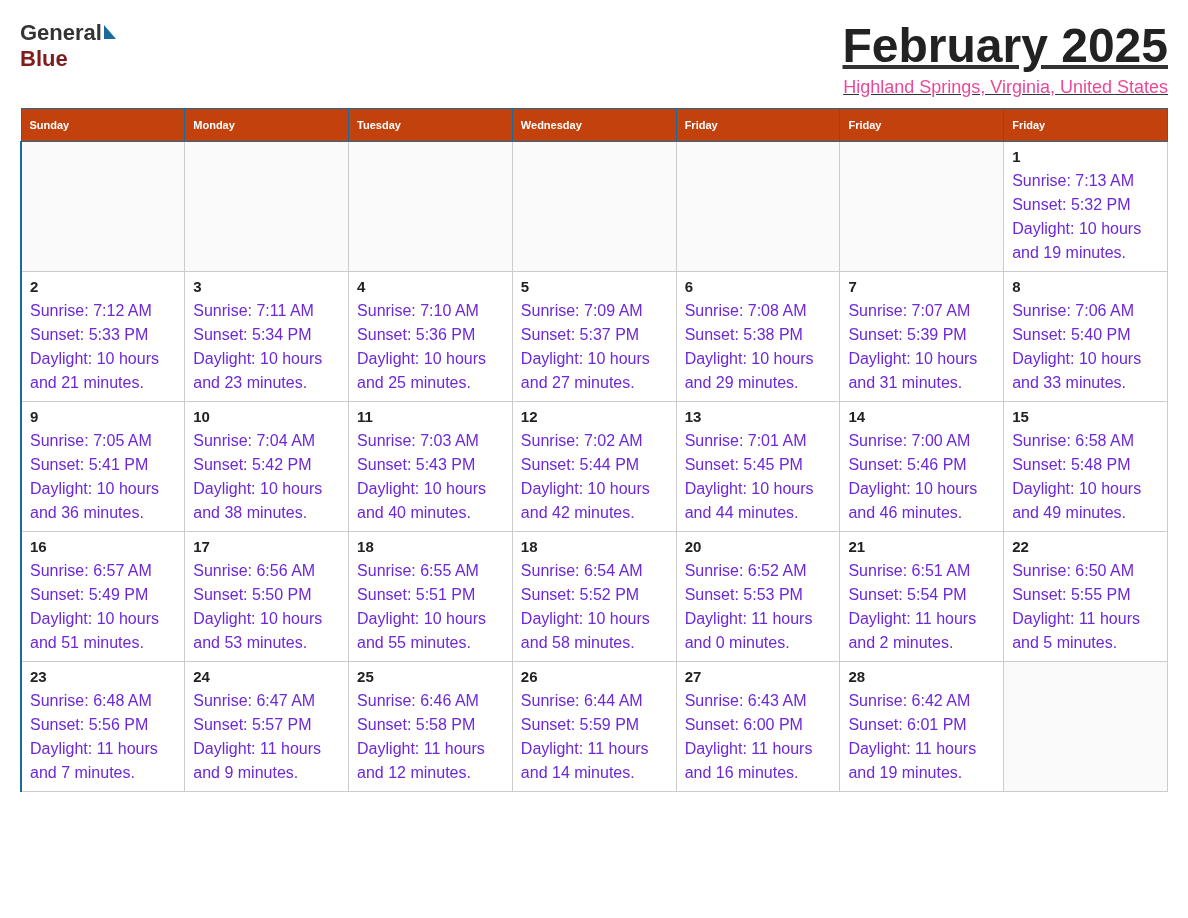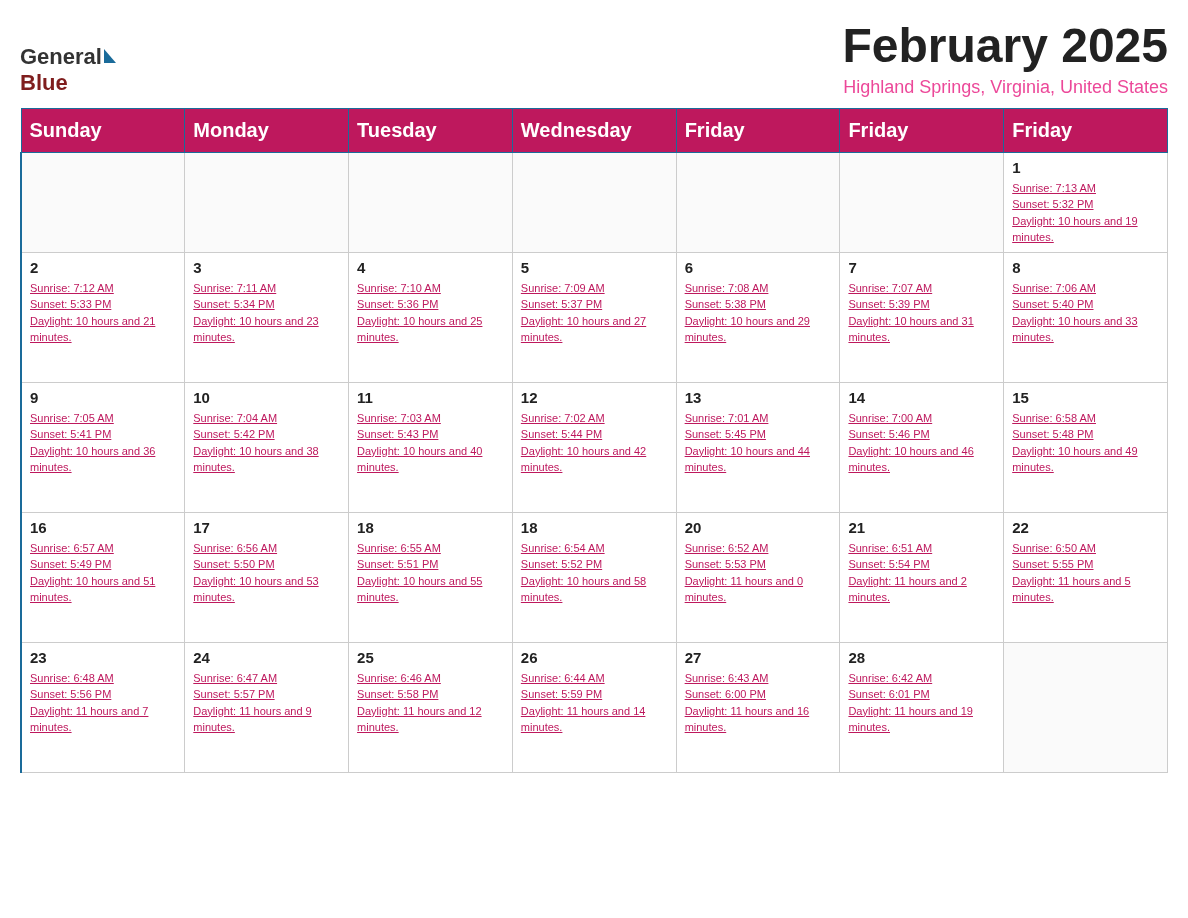--- a/index.html
+++ b/index.html
@@ -14,21 +14,20 @@
     .header {
       display: flex;
       justify-content: space-between;
       align-items: flex-start;
       margin-bottom: 10px;
     }
     .logo {
       display: flex;
       align-items: flex-start;
       gap: 0;
-      margin-top: 24px;
     }
     .logo-text {
       font-size: 22px;
       font-weight: bold;
       color: #333;
     }
     .logo-blue {
       color: #7f1d1d;
     }
     .logo-arrow {
@@ -37,41 +36,42 @@
       border-left: 12px solid #1a6b9a;
       border-top: 14px solid transparent;
       border-bottom: 0px solid transparent;
       display: inline-block;
       margin-left: 2px;
       vertical-align: middle;
       margin-top: -8px;
     }
     .title-block {
       text-align: right;
+      text-decoration: underline;
     }
     .calendar-title {
       font-size: 48px;
       font-weight: bold;
       color: #222;
       line-height: 1.1;
     }
     .calendar-subtitle {
       font-size: 18px;
       color: #ec4899;
       margin-top: 4px;
     }
     table {
       width: 100%;
       border-collapse: collapse;
       table-layout: fixed;
     }
     thead th {
-      background-color: #be185d;
+      background-color: #c2410c;
       color: #fff;
-      font-size: 20px;
+      font-size: 11px;
       font-weight: bold;
       padding: 10px 8px;
       text-align: left;
       border: 1px solid #1a6b9a;
     }
     tbody td {
       vertical-align: top;
       border: 1px solid #ccc;
       padding: 6px 8px;
       font-size: 12px;
@@ -82,24 +82,23 @@
       height: 100px;
     }
     .day-number {
       font-size: 15px;
       font-weight: bold;
       color: #222;
       display: block;
       margin-bottom: 4px;
     }
     .day-info {
-      font-size: 11px;
-      color: #be185d;
+      font-size: 16px;
+      color: #6d28d9;
       line-height: 1.5;
-      text-decoration: underline;
     }
     td.empty {
       background: #fafafa;
     }
     tbody tr td:first-child {
       border-left: 2px solid #1a6b9a;
     }
   </style>
 </head>
 <body>

